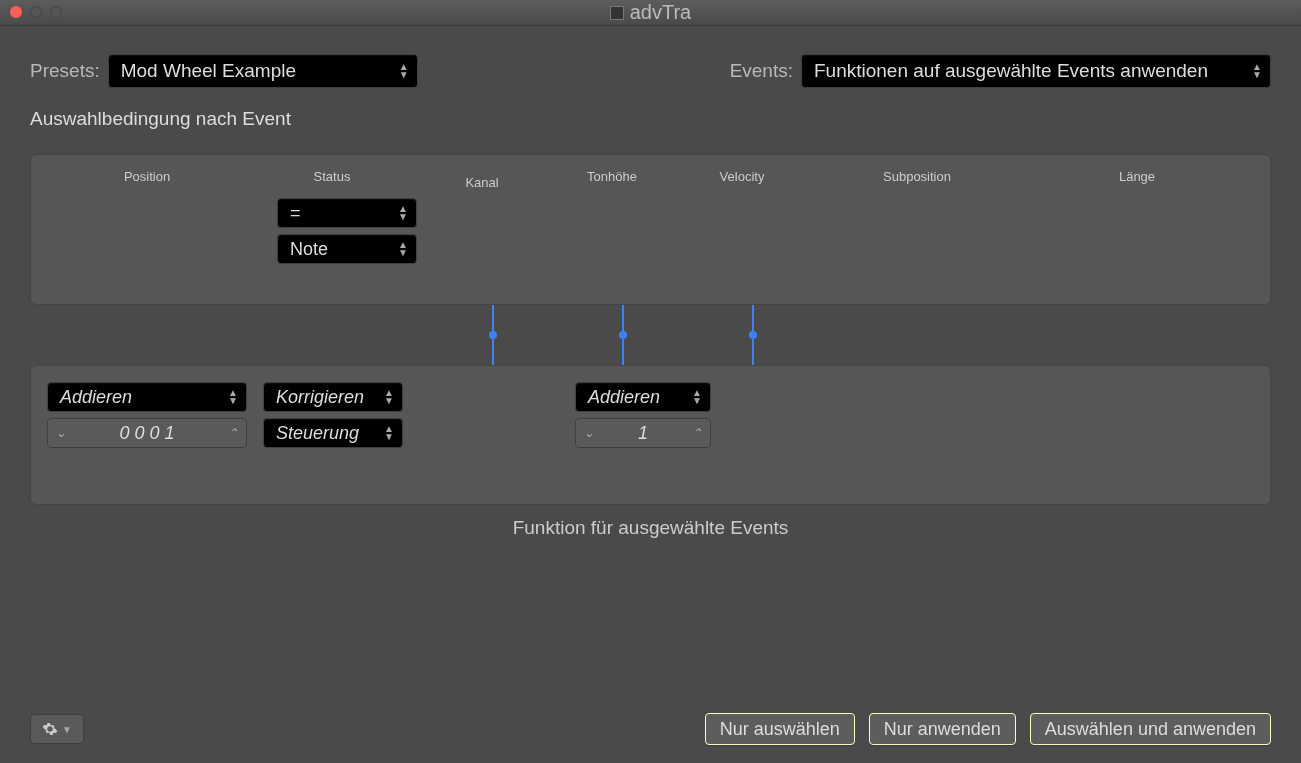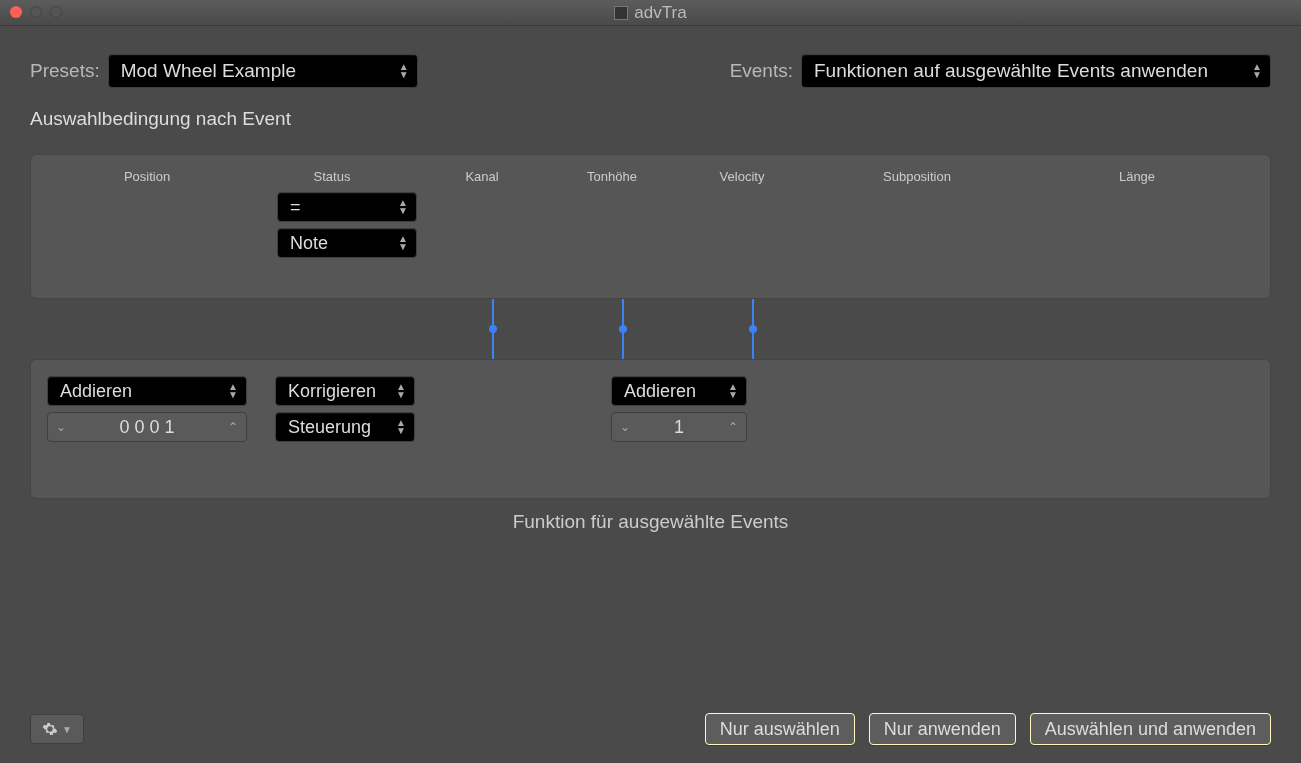--- a/index.html
+++ b/index.html
@@ -2,44 +2,44 @@
 <html><head>
 <meta charset="utf-8">
 <style>
 * { box-sizing: border-box; margin: 0; padding: 0; font-family: -apple-system, "Helvetica Neue", Arial, sans-serif; }
 body { background: #4a4a4a; width: 1301px; height: 763px; overflow: hidden; color: #ccc; font-size: 17px; position: relative; }
 .titlebar { height: 26px; background: linear-gradient(#5c5c5c,#4a4a4a); display:flex; align-items:center; position:relative; justify-content:center; border-bottom:1px solid #3a3a3a;}
 .traffic { position:absolute; left:10px; top:6px; display:flex; gap:8px; }
 .traffic span { width:12px; height:12px; border-radius:50%; display:block; }
 .tl-red { background:#ff5f57; }
 .tl-gray { background:#555; border:1px solid #444; width:12px; height:12px; }
-.titletext { color:#bbb; font-size:17px; display:flex; align-items:center; gap:6px;}
+.titletext { color:#bbb; font-size:20px; display:flex; align-items:center; gap:6px;}
 .title-icon { width:14px; height:14px; background:#333; display:inline-block; border:1px solid #777;}
 .toprow { display:flex; align-items:center; padding: 28px 30px 20px 30px; }
 .label { color:#b8b8b8; font-size:19px; margin-right:8px; }
 .select { background:#000000; border:1px solid #3f3f3f; border-radius:4px; color:#ddd; display:flex; align-items:center; justify-content:space-between; padding: 4px 8px 4px 12px; font-size:19px; height:34px; box-shadow: inset 0 1px 0 rgba(255,255,255,0.05);}
 .select.small { height:30px; font-size:18px; }
 .spacer { flex:1; }
 .section-label { color:#ddd; font-size:19px; padding-left:30px; margin-bottom:24px;}
 .panel { background:#565656; border:1px solid #444; border-radius:6px; margin: 0 30px; padding: 14px 16px 40px 16px; position:relative; }
 .headers { display:flex; color:#ccc; font-size:13px; }
 .col { text-align:center; }
 .col.position { width:200px; }
 .col.status { width:170px; }
-.col.kanal { width:130px; }
+.col.kanal { width:130px;margin-top:6px; }
 .col.tonhoehe { width:130px; }
 .col.velocity { width:130px; }
 .col.laenge { width:220px; }
 .col.subposition { width:220px; }
 .status-selects { margin-left:230px; margin-top:8px; display:flex; flex-direction:column; gap:6px; width:140px;}
 .connectors { position:relative; height:60px; margin:0 30px;}
 .connector { position:absolute; width:2px; background:#3b82f6; top:0; bottom:0; }
 .connector .dot { position:absolute; width:8px; height:8px; background:#3b82f6; border-radius:50%; left:-3px; top:50%; margin-top:-4px;}
 .panel2 { background:#565656; border:1px solid #444; border-radius:6px; margin:0 30px; padding:16px 16px 56px 16px; }
-.ops-row { display:flex; gap:28px; }
+.ops-row { display:flex; gap:16px;font-style:italic; }
 .opcol { display:flex; flex-direction:column; gap:6px; }
 .numbox { background:#5a5a5a; border:1px solid #3f3f3f; border-radius:4px; display:flex; align-items:center; height:30px; font-size:18px; color:#ddd;}
 .numbox .btn { width:26px; text-align:center; color:#aaa; font-size:12px; cursor:default;}
 .numbox .val { flex:1; text-align:center; padding:0 6px;}
 .middle-label { text-align:center; color:#ccc; font-size:19px; margin-top:12px;}
 .footer { position:absolute; bottom:18px; left:0; right:0; display:flex; align-items:center; padding:0 30px; gap:14px;}
 .gearbtn { background:#5a5a5a; border:1px solid #3f3f3f; border-radius:4px; width:54px; height:30px; display:flex; align-items:center; justify-content:center; gap:4px;}
 .button { background:#5d5d5d; border:1px solid #fef9c3; border-radius:4px; color:#ddd; font-size:18px; padding:4px 14px; height:32px; display:flex; align-items:center; box-shadow: 0 1px 0 rgba(0,0,0,0.2);}
 svg.gear { width:16px; height:16px; }
 .chev { font-size:10px; color:#aaa; line-height:8px; display:flex; flex-direction:column;}

